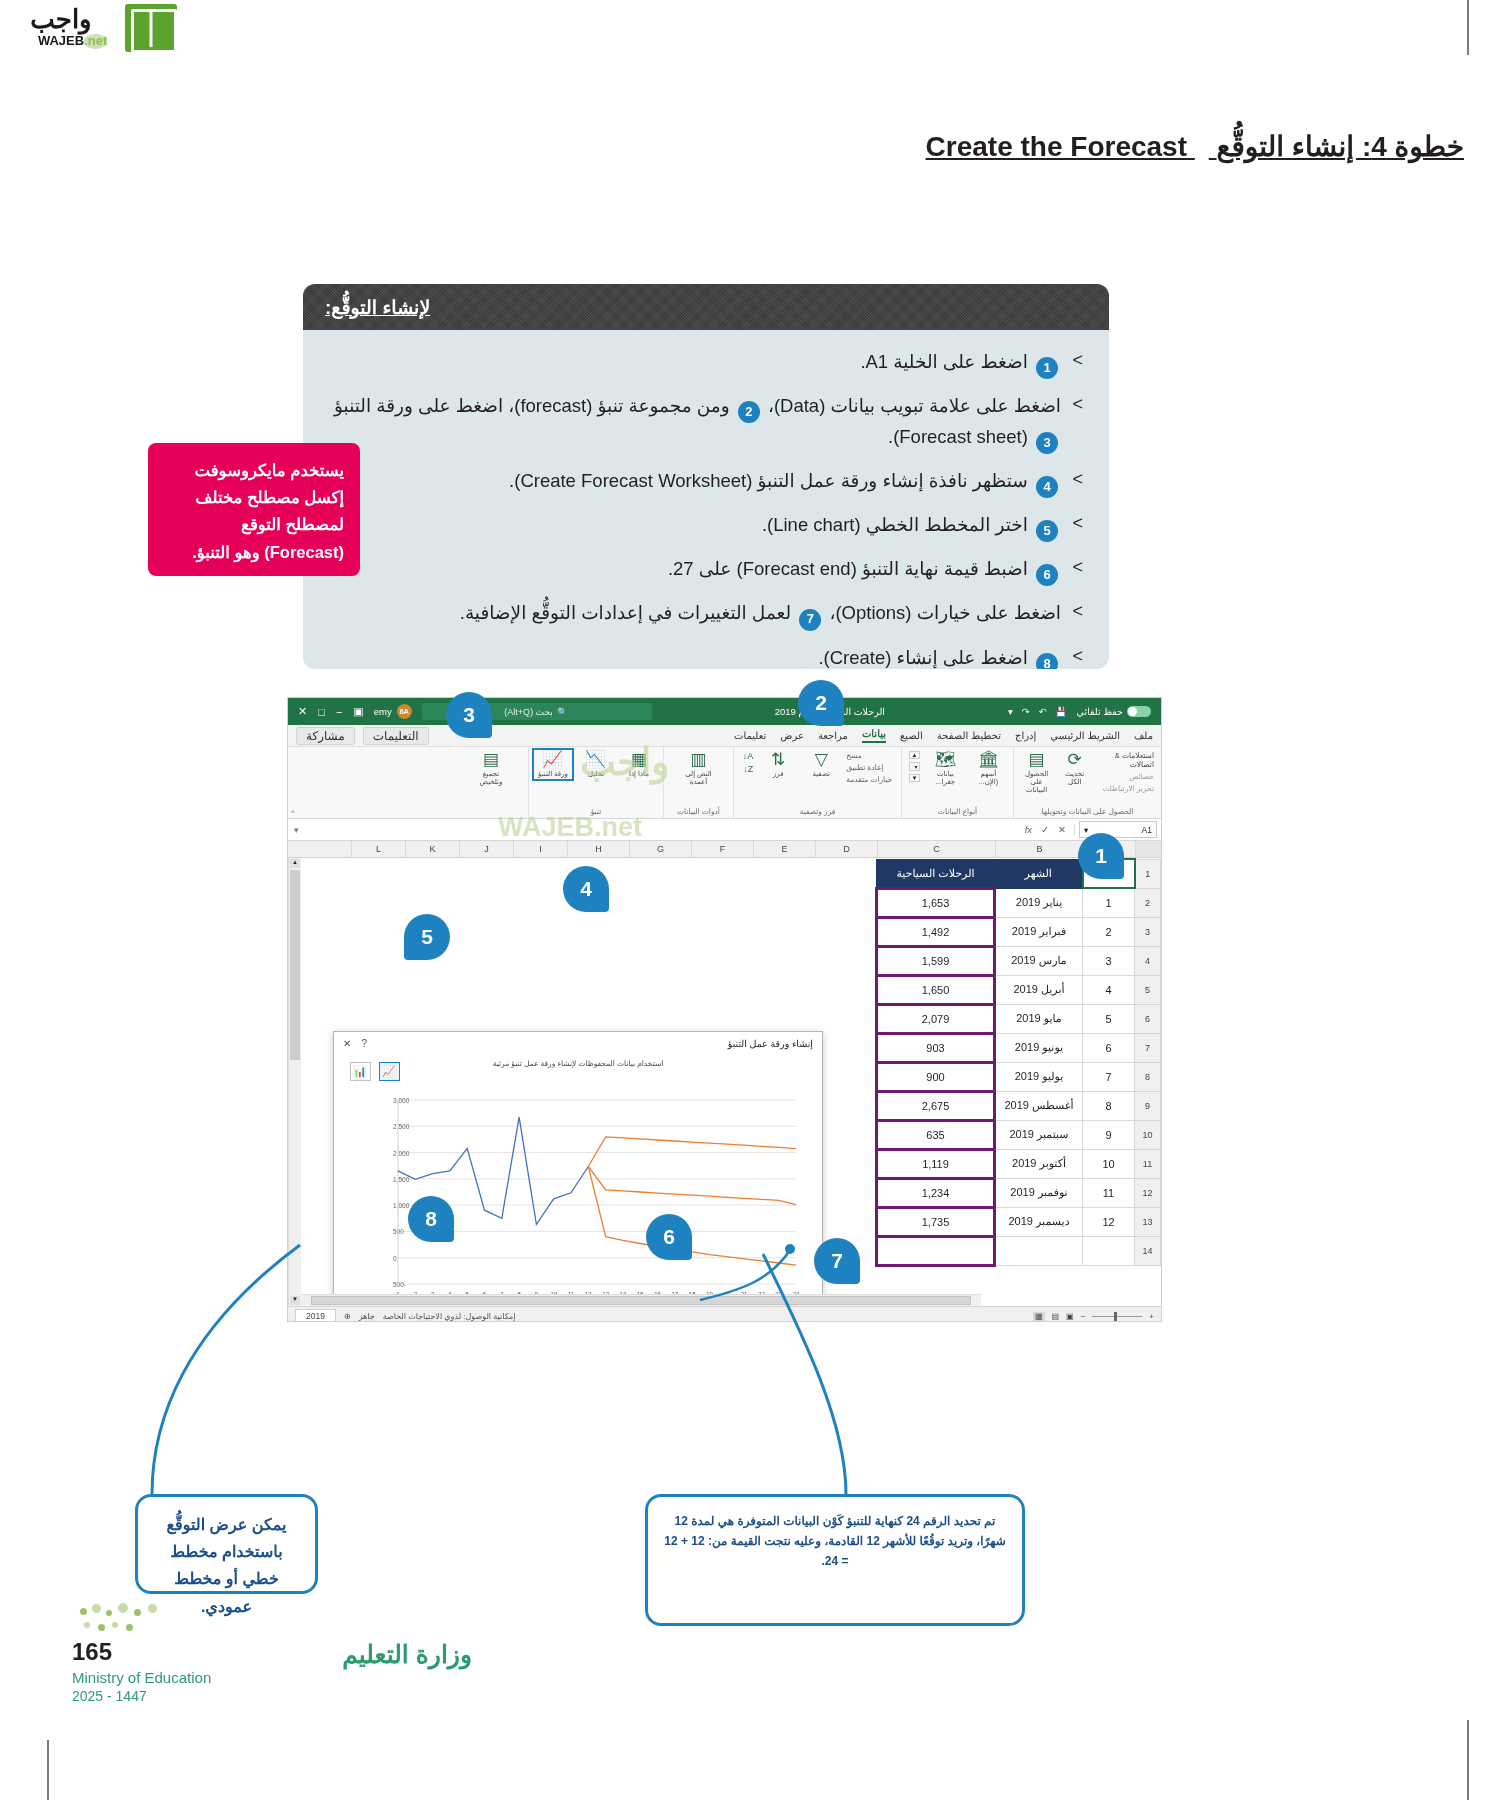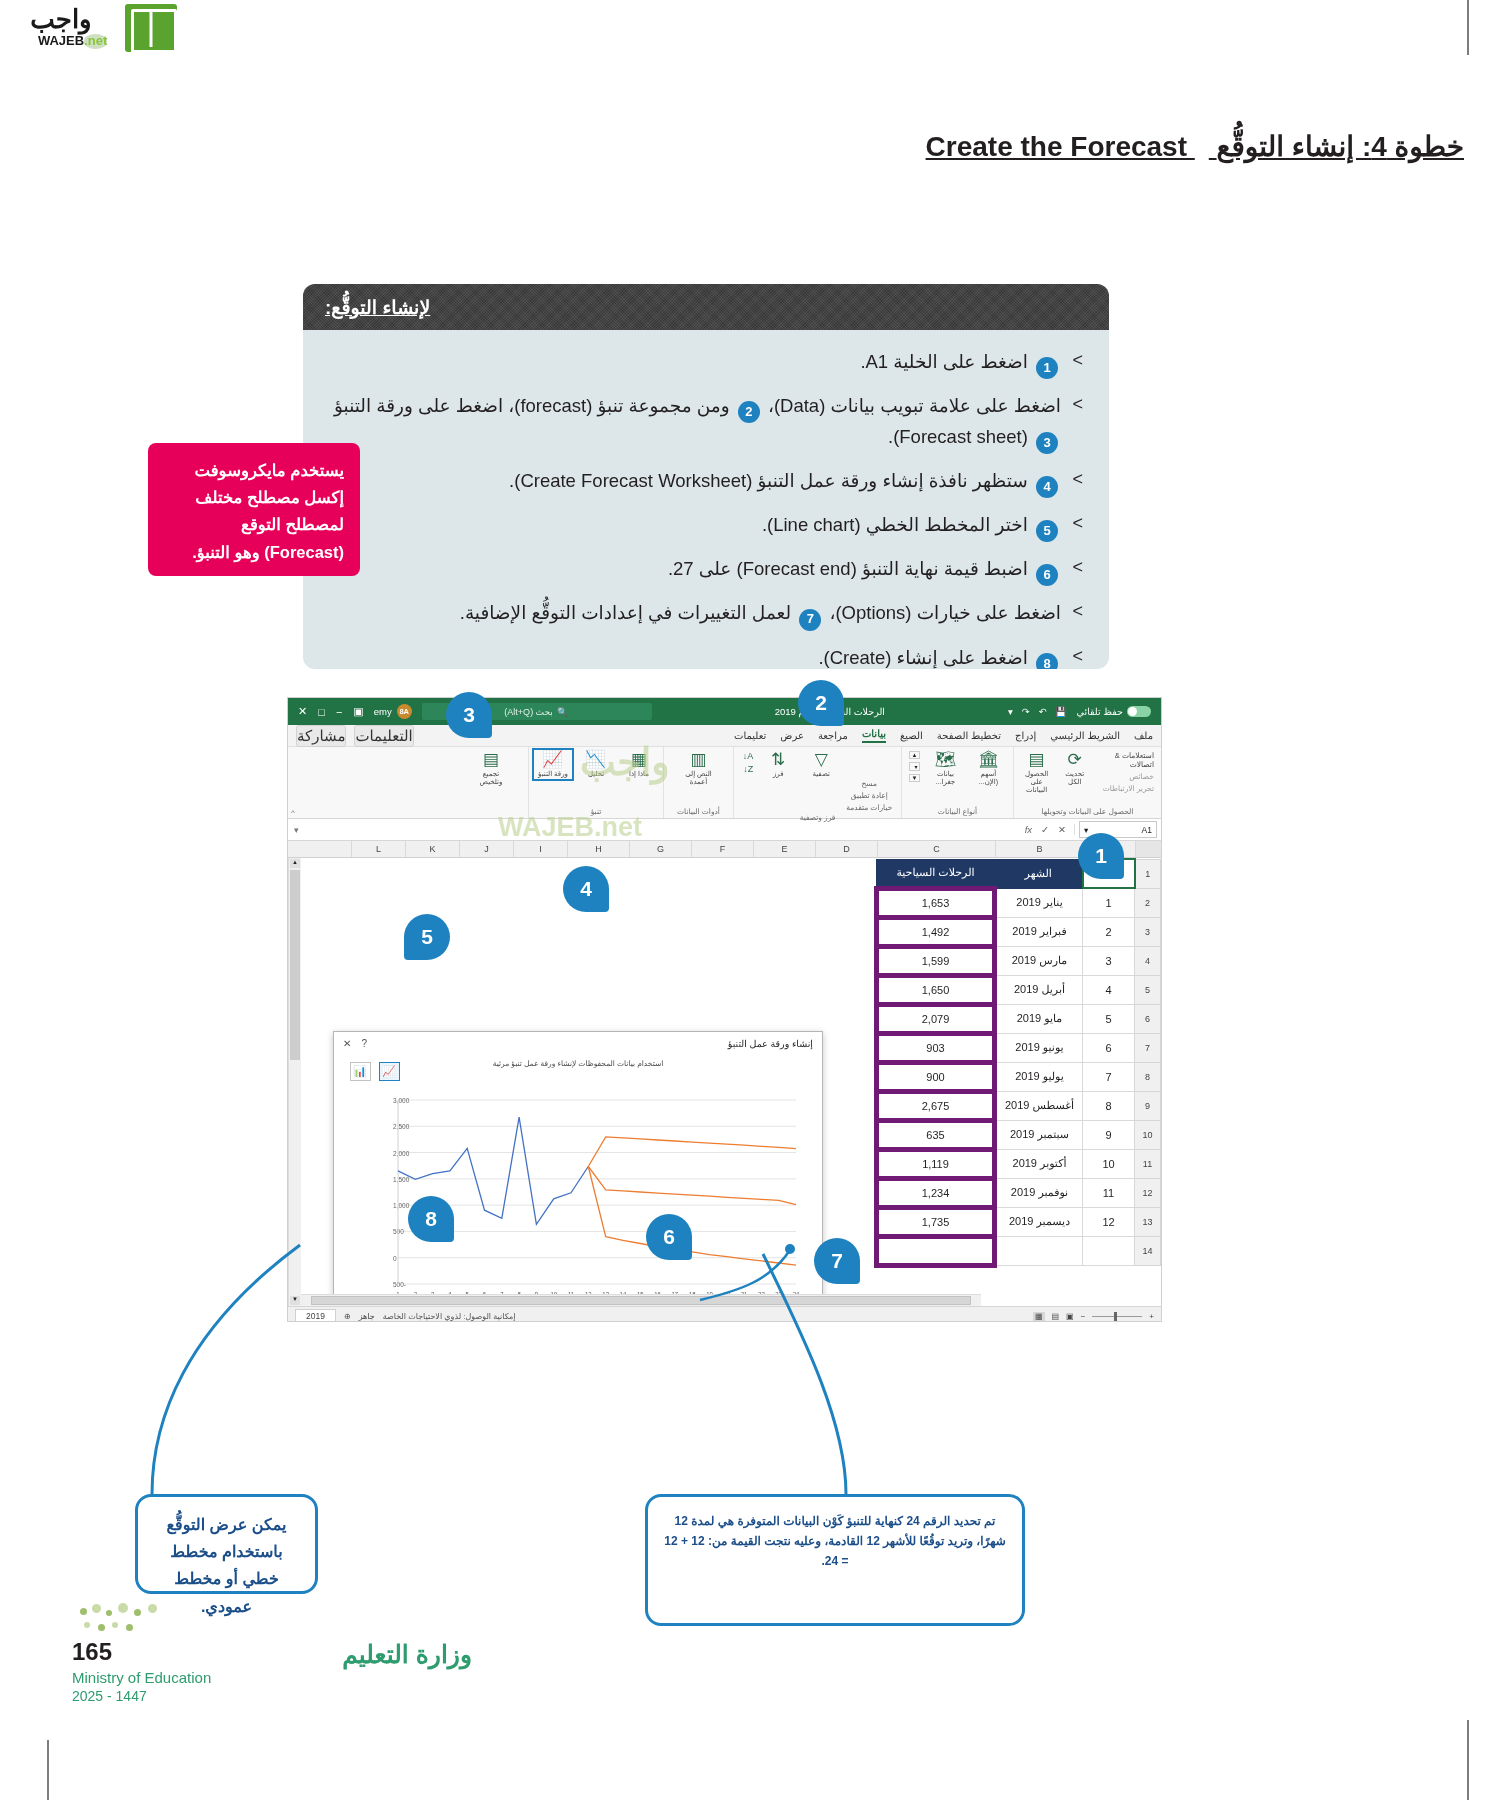--- a/index.html
+++ b/index.html
@@ -121,21 +121,21 @@
     display:flex;align-items:center;justify-content:center;font-size:7.5px;font-weight:bold;
   }
 
   .ribbon-tabs {
     height:22px; background:#f3f3f3; display:flex; direction:rtl;
     align-items:center; padding:0 8px; gap:14px; font-size:10px; color:#333;
     border-bottom:1px solid #e0e0e0;
   }
   .ribbon-tabs .tab.active { color:#217346; font-weight:bold; border-bottom:2px solid #217346; padding-bottom:2px; }
   .ribbon-right { margin-right:auto; display:flex; gap:8px; align-items:center; }
-  .chip { background:#e9e9e9; border:1px solid #d2d2d2; border-radius:3px; padding:1px 0; font-size:15px; }
+  .chip { background:#e9e9e9; border:1px solid #d2d2d2; border-radius:3px; padding:1px 9px; font-size:12px; }
 
   .ribbon {
     height:72px; background:#f8f8f8; direction:rtl;
     display:flex; align-items:stretch; border-bottom:1px solid #d6d6d6;
     position:relative;
   }
   .rgroup {
     display:flex; flex-direction:column; align-items:center; justify-content:space-between;
     border-left:1px solid #e2e2e2; padding:4px 7px 2px 7px;
   }
@@ -406,21 +406,21 @@
           <span style="border:1px solid #ccc;font-size:6px;padding:0 2px;">▲</span>
           <span style="border:1px solid #ccc;font-size:6px;padding:0 2px;">▾</span>
           <span style="border:1px solid #ccc;font-size:6px;padding:0 2px;">▼</span>
         </div>
       </div>
       <div class="gname">أنواع البيانات</div>
     </div>
 
     <div class="rgroup" style="width:168px;">
       <div class="items">
-        <div class="col-small" style="align-items:center;font-size:7.5px;color:#666;margin-top:28px;">
+        <div class="col-small" style="align-items:flex-end;font-size:7.5px;color:#666;">
           <span>مسح</span>
           <span>إعادة تطبيق</span>
           <span>خيارات متقدمة</span>
         </div>
         <div class="ritem">
           <span class="gl">▽</span>
           <span class="lb">تصفية</span>
         </div>
         <div class="ritem">
           <span class="gl">⇅</span>
@@ -743,14 +743,14 @@
 <div class="footer">
   <div class="moe-ar">وزارة التعليم</div>
   <div class="moe-en">Ministry of Education</div>
   <div class="moe-yr">2025 - 1447</div>
 </div>
 
 <style>
   .sheet .rn { width:26px;height:29px;background:#f0f0f0;border:1px solid #d6d6d6;text-align:center;font-size:9px;color:#444; }
   .sheet .cn { width:52px;height:29px;border:1px solid #d9d9d9;text-align:center;font-size:11px;background:#fff; }
   .sheet .cm { width:88px;height:29px;border:1px solid #d9d9d9;text-align:center;font-size:11px;background:#fff; }
-  .sheet .cv { width:118px;height:29px;border:5px solid #701a75;text-align:center;font-size:11px;background:#fff; }
+  .sheet .cv { width:118px;height:29px;border:3px solid #701a75;text-align:center;font-size:11px;background:#fff; }
 </style>
 
 </body></html>

